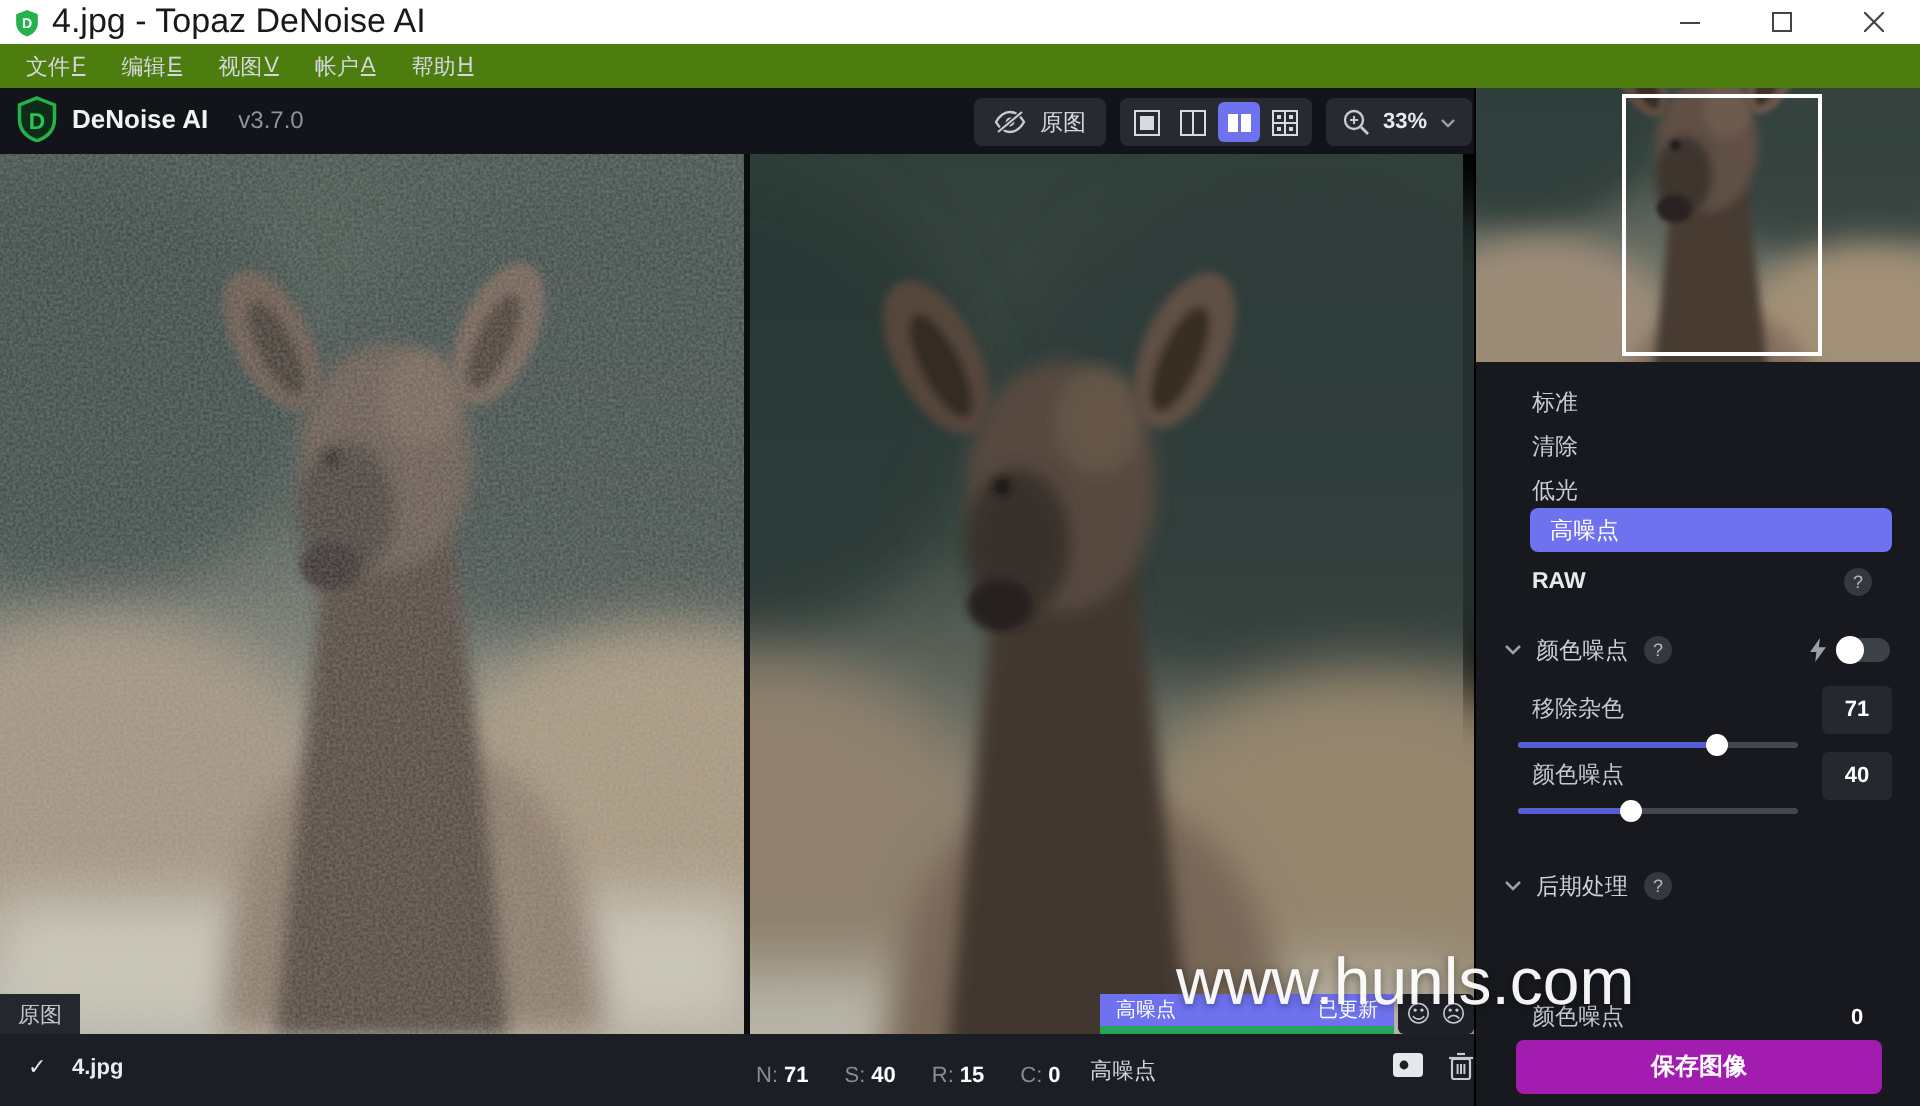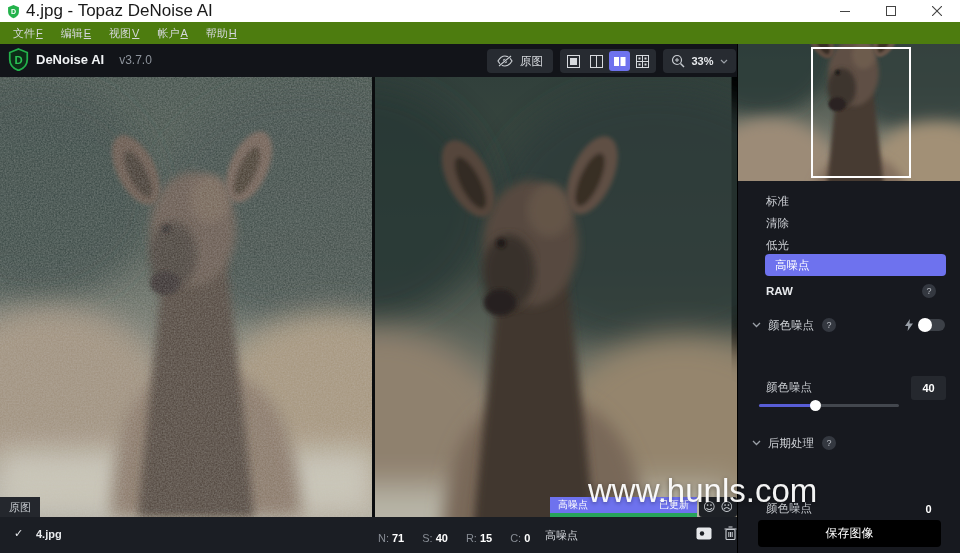--- a/index.html
+++ b/index.html
@@ -66,22 +66,22 @@
   .toggle { width:26px; height:12px; background:#3c4047; border-radius:6px; position:relative; }
   .toggle .knob { position:absolute; left:-1px; top:-1px; width:14px; height:14px; border-radius:50%; background:#fff; }
   .slider-group { position:absolute; left:0; width:223px; height:32px; }
   .s-label { position:absolute; left:28px; top:2px; font-size:11.5px; color:#c6c9ce; }
   .s-value { position:absolute; left:173px; top:-2px; width:35px; height:24px; background:#25282e;
     border-radius:3px; color:#fff; font-size:11px; font-weight:bold;
     display:flex; align-items:center; justify-content:center; }
   .s-track { position:absolute; left:21px; top:26px; width:140px; height:3px; background:#43474e; border-radius:2px; }
   .s-fill { height:3px; background:#585dd6; border-radius:2px; }
   .s-knob { position:absolute; top:-4px; width:11px; height:11px; border-radius:50%; background:#fff; }
-  #save-btn { position:absolute; left:20px; top:476px; width:183px; height:27px; background:#000000;
-    border-radius:4px; color:#fff; font-size:12px; display:flex; align-items:center; justify-content:center; }
+  #save-btn { position:absolute; left:20px; top:476px; width:183px; height:27px; background:#a21caf;
+    border-radius:4px; color:#fff; font-size:12px; display:flex; align-items:center; justify-content:center;font-weight:bold; }
 
   
   #bottom-bar { position:absolute; left:0; top:517px; width:737px; height:36px; background:#1b1e24; z-index:4; }
   #bb-check { position:absolute; left:14px; top:10px; font-size:11px; color:#e9ebee; }
   #bb-file { position:absolute; left:36px; top:11px; font-size:11px; font-weight:bold; color:#e9ebee; }
   #bb-metrics { position:absolute; left:378px; top:11px; display:flex; gap:18px; }
   .bb-k { color:#878c94; font-size:11px; }
   .bb-v { color:#fff; font-weight:bold; font-size:11px; margin-left:3px; }
   #bb-model { position:absolute; left:545px; top:11px; font-size:11px; color:#d3d6db; }
   .bb-icon { position:absolute; top:9px; }
@@ -319,20 +319,28 @@
     <span id="mo-right">
       <svg width="8" height="12" viewBox="0 0 8 12">
           <path d="M5,0 L0,7 H3.2 L2.6,12 L8,4.6 H4.4 Z" fill="#9aa0a8"></path>
         </svg>
       <span class="toggle">
           <span class="knob"></span>
         </span>
     </span>
   </div>
 
+  <div class="slider-group" style="top:301px">
+    <span class="s-label">移除杂色</span>
+    <span class="s-value">71</span>
+    <div class="s-track">
+      <div class="s-fill" style="width:99px"></div>
+      <div class="s-knob" style="left:94px"></div>
+    </div>
+  </div>
 
   <div class="slider-group" style="top:334px">
     <span class="s-label">颜色噪点</span>
     <span class="s-value">40</span>
     <div class="s-track">
       <div class="s-fill" style="width:56px"></div>
       <div class="s-knob" style="left:51px"></div>
     </div>
   </div>
 

